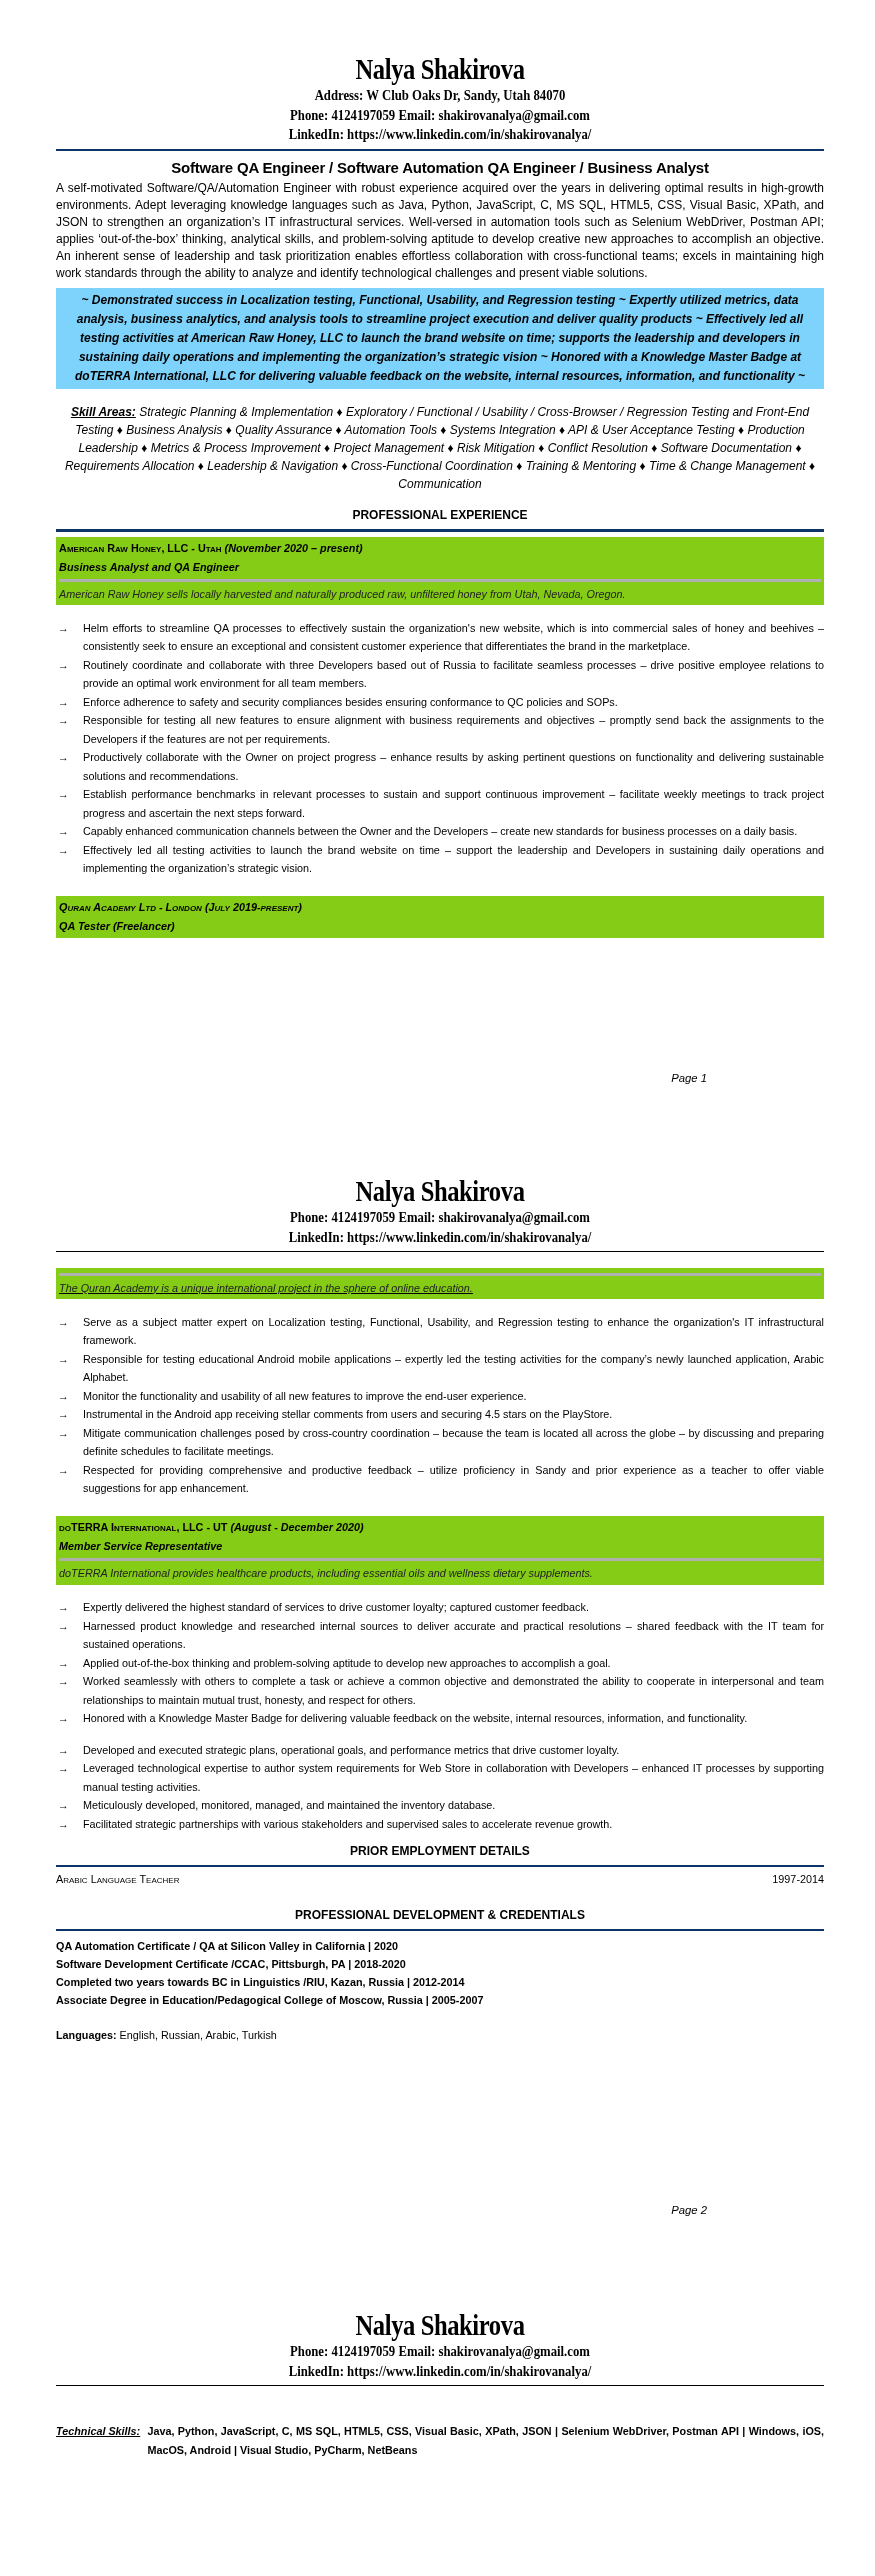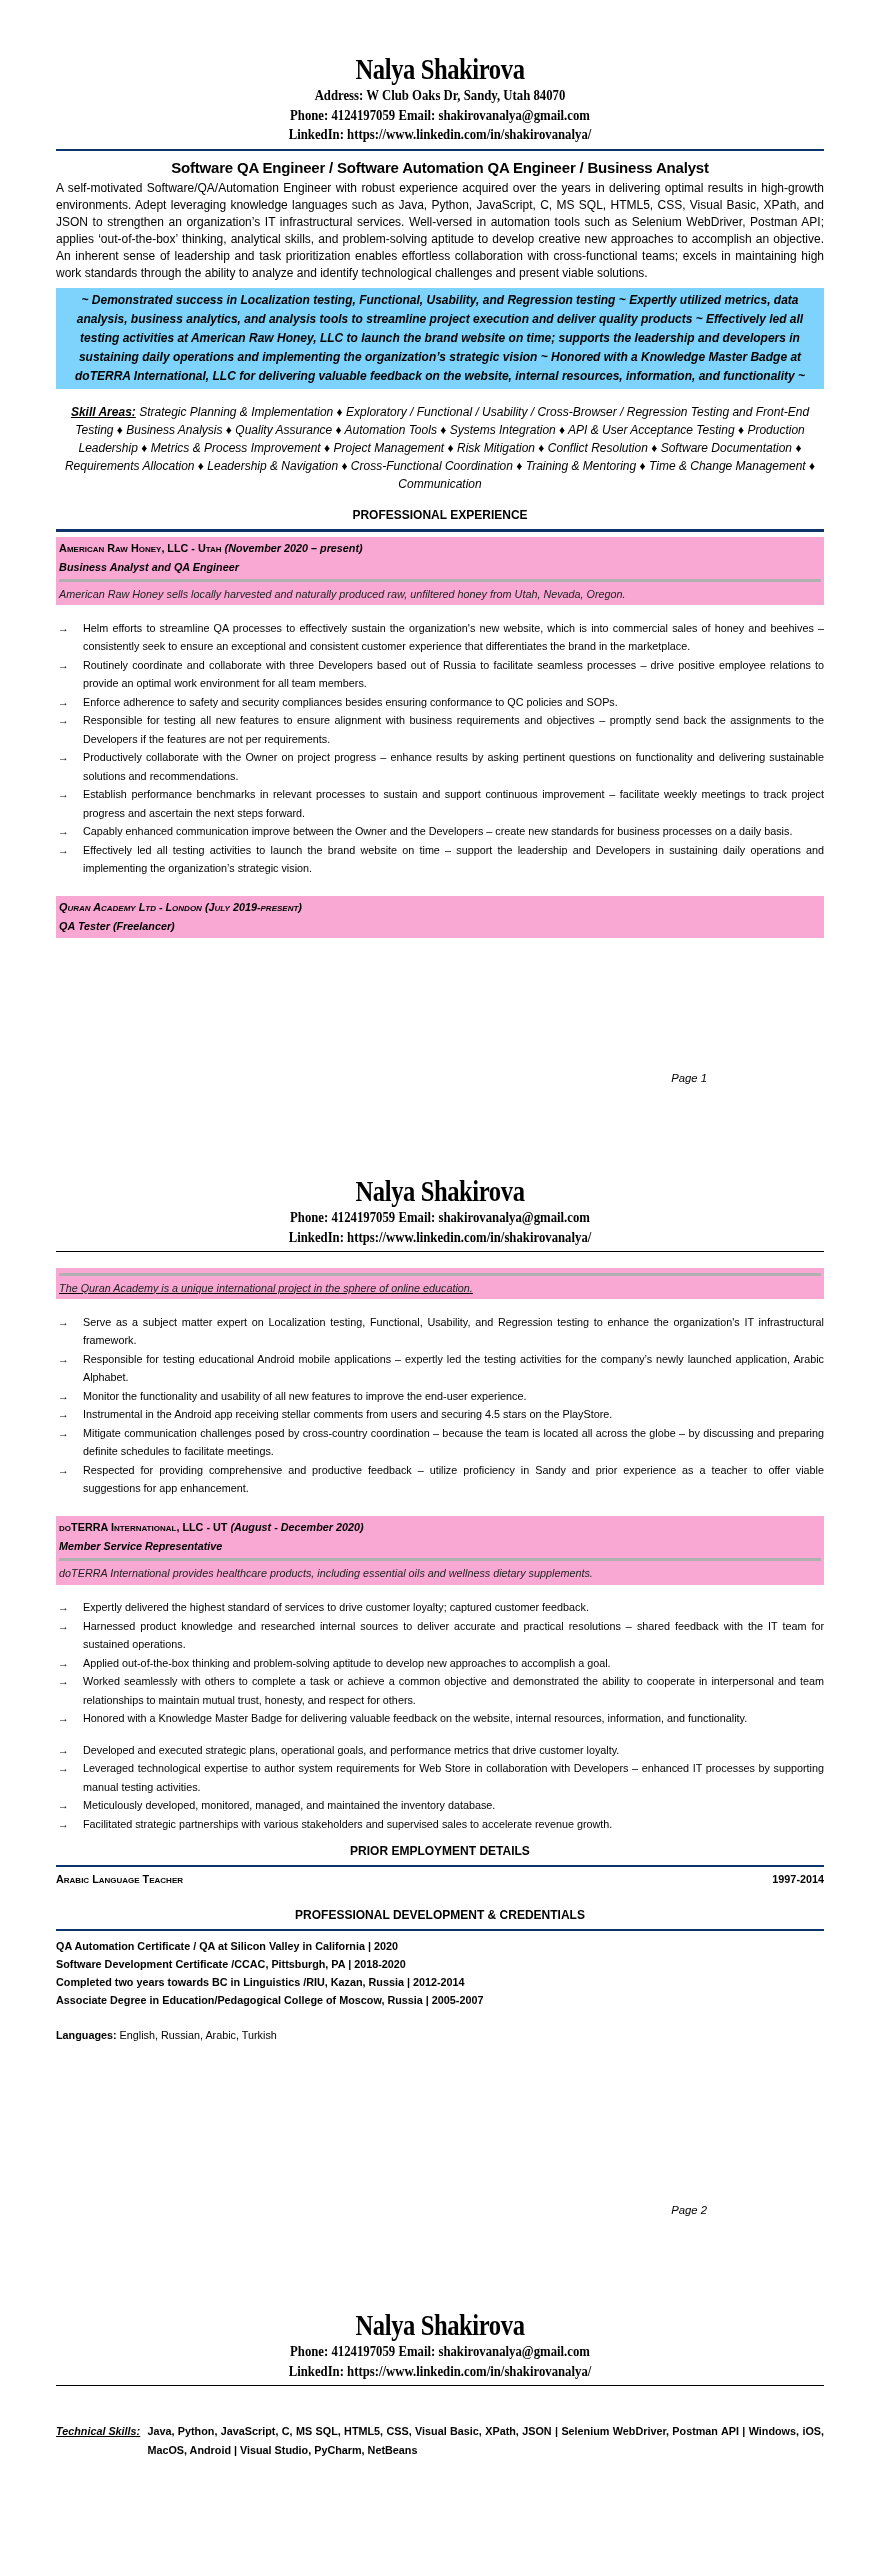--- a/index.html
+++ b/index.html
@@ -12,31 +12,31 @@
   .name { font-family: "Liberation Serif", serif; font-weight: bold; font-size: 30px; text-align: center; line-height: 34px; letter-spacing: -0.5px; transform: scaleX(0.82); }
   .contact { font-family: "Liberation Serif", serif; font-weight: bold; font-size: 15px; text-align: center; line-height: 19.6px; transform: scaleX(0.85); }
   .rule-blue { height: 2.6px; background: #0d3468; }
   .rule-black { height: 1px; background: #000; }
   .headline { font-weight: bold; font-size: 15px; text-align: center; margin: 7.2px 0 4.1px 0; letter-spacing: -0.2px; }
   .summary { font-size: 12px; line-height: 17px; text-align: justify; }
   .highlight { background: #7dd3fc; padding: 3.1px 4.1px; margin-top: 6.2px; font-weight: bold; font-style: italic; font-size: 12px; line-height: 19px; text-align: center; }
   .skills { margin: 13.4px 5.2px 0 5.2px; font-style: italic; font-size: 12px; line-height: 18px; text-align: center; }
   .skills .lab { font-weight: bold; text-decoration: underline; }
   .section-title { font-weight: bold; font-size: 12px; text-align: center; margin-top: 15.5px; margin-bottom: 7.2px; }
-  .job-box { background: #f9a8d4; padding: 2.1px 3.1px; }
+  .job-box { background: #84cc16; padding: 2.1px 3.1px; }
   .job-company { font-weight: bold; font-size: 10.8px; font-variant: small-caps; line-height: 18.5px; }
   .job-company .dates { font-style: italic; font-variant: normal; }
   .job-title { font-weight: bold; font-style: italic; font-size: 10.8px; line-height: 18.5px; }
   .job-sep { height: 2.6px; background: #b0b0b0; margin: 3.1px 0 3.1px 0; }
   .job-desc { font-style: italic; font-size: 10.8px; line-height: 18.5px; color: #222; }
   ul.bullets { list-style: none; margin: 13.4px 0 0 0; padding: 0; }
   ul.bullets li { position: relative; padding-left: 27px; font-size: 10.8px; line-height: 18.5px; text-align: justify; }
   ul.bullets li .arrow { position: absolute; left: 2.1px; top: 0; }
   .page-num { position: absolute; right: 53px; font-style: italic; font-size: 11.3px; }
-  .prior-row { display: flex; justify-content: space-between; font-weight: bold; font-size: 10.8px; margin-top: 5.2px; gap: 8px; }
+  .prior-row { display: flex; justify-content: space-between; font-weight: normal; font-size: 10.8px; margin-top: 5.2px; gap: 8px; }
   .prior-row .role { font-variant: small-caps; }
   .cred { font-weight: bold; font-size: 10.8px; line-height: 18px; }
   .langs { font-size: 10.8px; margin-top: 20.6px; }
   .langs .lab { font-weight: bold; }
   .tech { display: flex; font-size: 10.8px; line-height: 18.5px; margin-top: 62px; font-weight: bold; }
   .tech .lab { font-style: italic; text-decoration: underline; white-space: nowrap; margin-right: 7.2px; }
   .tech .val { text-align: justify; }
 </style>
 </head>
 <body>
@@ -61,21 +61,21 @@
       <div class="job-sep"></div>
       <div class="job-desc">American Raw Honey sells locally harvested and naturally produced raw, unfiltered honey from Utah, Nevada, Oregon.</div>
     </div>
     <ul class="bullets">
       <li><span class="arrow">→</span><span>Helm efforts to streamline QA processes to effectively sustain the organization's new website, which is into commercial sales of honey and beehives – consistently seek to ensure an exceptional and consistent customer experience that differentiates the brand in the marketplace.</span></li>
       <li><span class="arrow">→</span><span>Routinely coordinate and collaborate with three Developers based out of Russia to facilitate seamless processes – drive positive employee relations to provide an optimal work environment for all team members.</span></li>
       <li><span class="arrow">→</span><span>Enforce adherence to safety and security compliances besides ensuring conformance to QC policies and SOPs.</span></li>
       <li><span class="arrow">→</span><span>Responsible for testing all new features to ensure alignment with business requirements and objectives – promptly send back the assignments to the Developers if the features are not per requirements.</span></li>
       <li><span class="arrow">→</span><span>Productively collaborate with the Owner on project progress – enhance results by asking pertinent questions on functionality and delivering sustainable solutions and recommendations.</span></li>
       <li><span class="arrow">→</span><span>Establish performance benchmarks in relevant processes to sustain and support continuous improvement – facilitate weekly meetings to track project progress and ascertain the next steps forward.</span></li>
-      <li><span class="arrow">→</span><span>Capably enhanced communication improve between the Owner and the Developers – create new standards for business processes on a daily basis.</span></li>
+      <li><span class="arrow">→</span><span>Capably enhanced communication channels between the Owner and the Developers – create new standards for business processes on a daily basis.</span></li>
       <li><span class="arrow">→</span><span>Effectively led all testing activities to launch the brand website on time – support the leadership and Developers in sustaining daily operations and implementing the organization’s strategic vision.</span></li>
     </ul>
 
     <div class="job-box" style="margin-top:18.5px;">
       <div class="job-company" style="font-style:italic;">Quran Academy Ltd - London (July 2019-present)</div>
       <div class="job-title">QA Tester (Freelancer)</div>
     </div>
   </div>
   <div class="page-num" style="top:1072px;">Page 1</div>
 </div>

